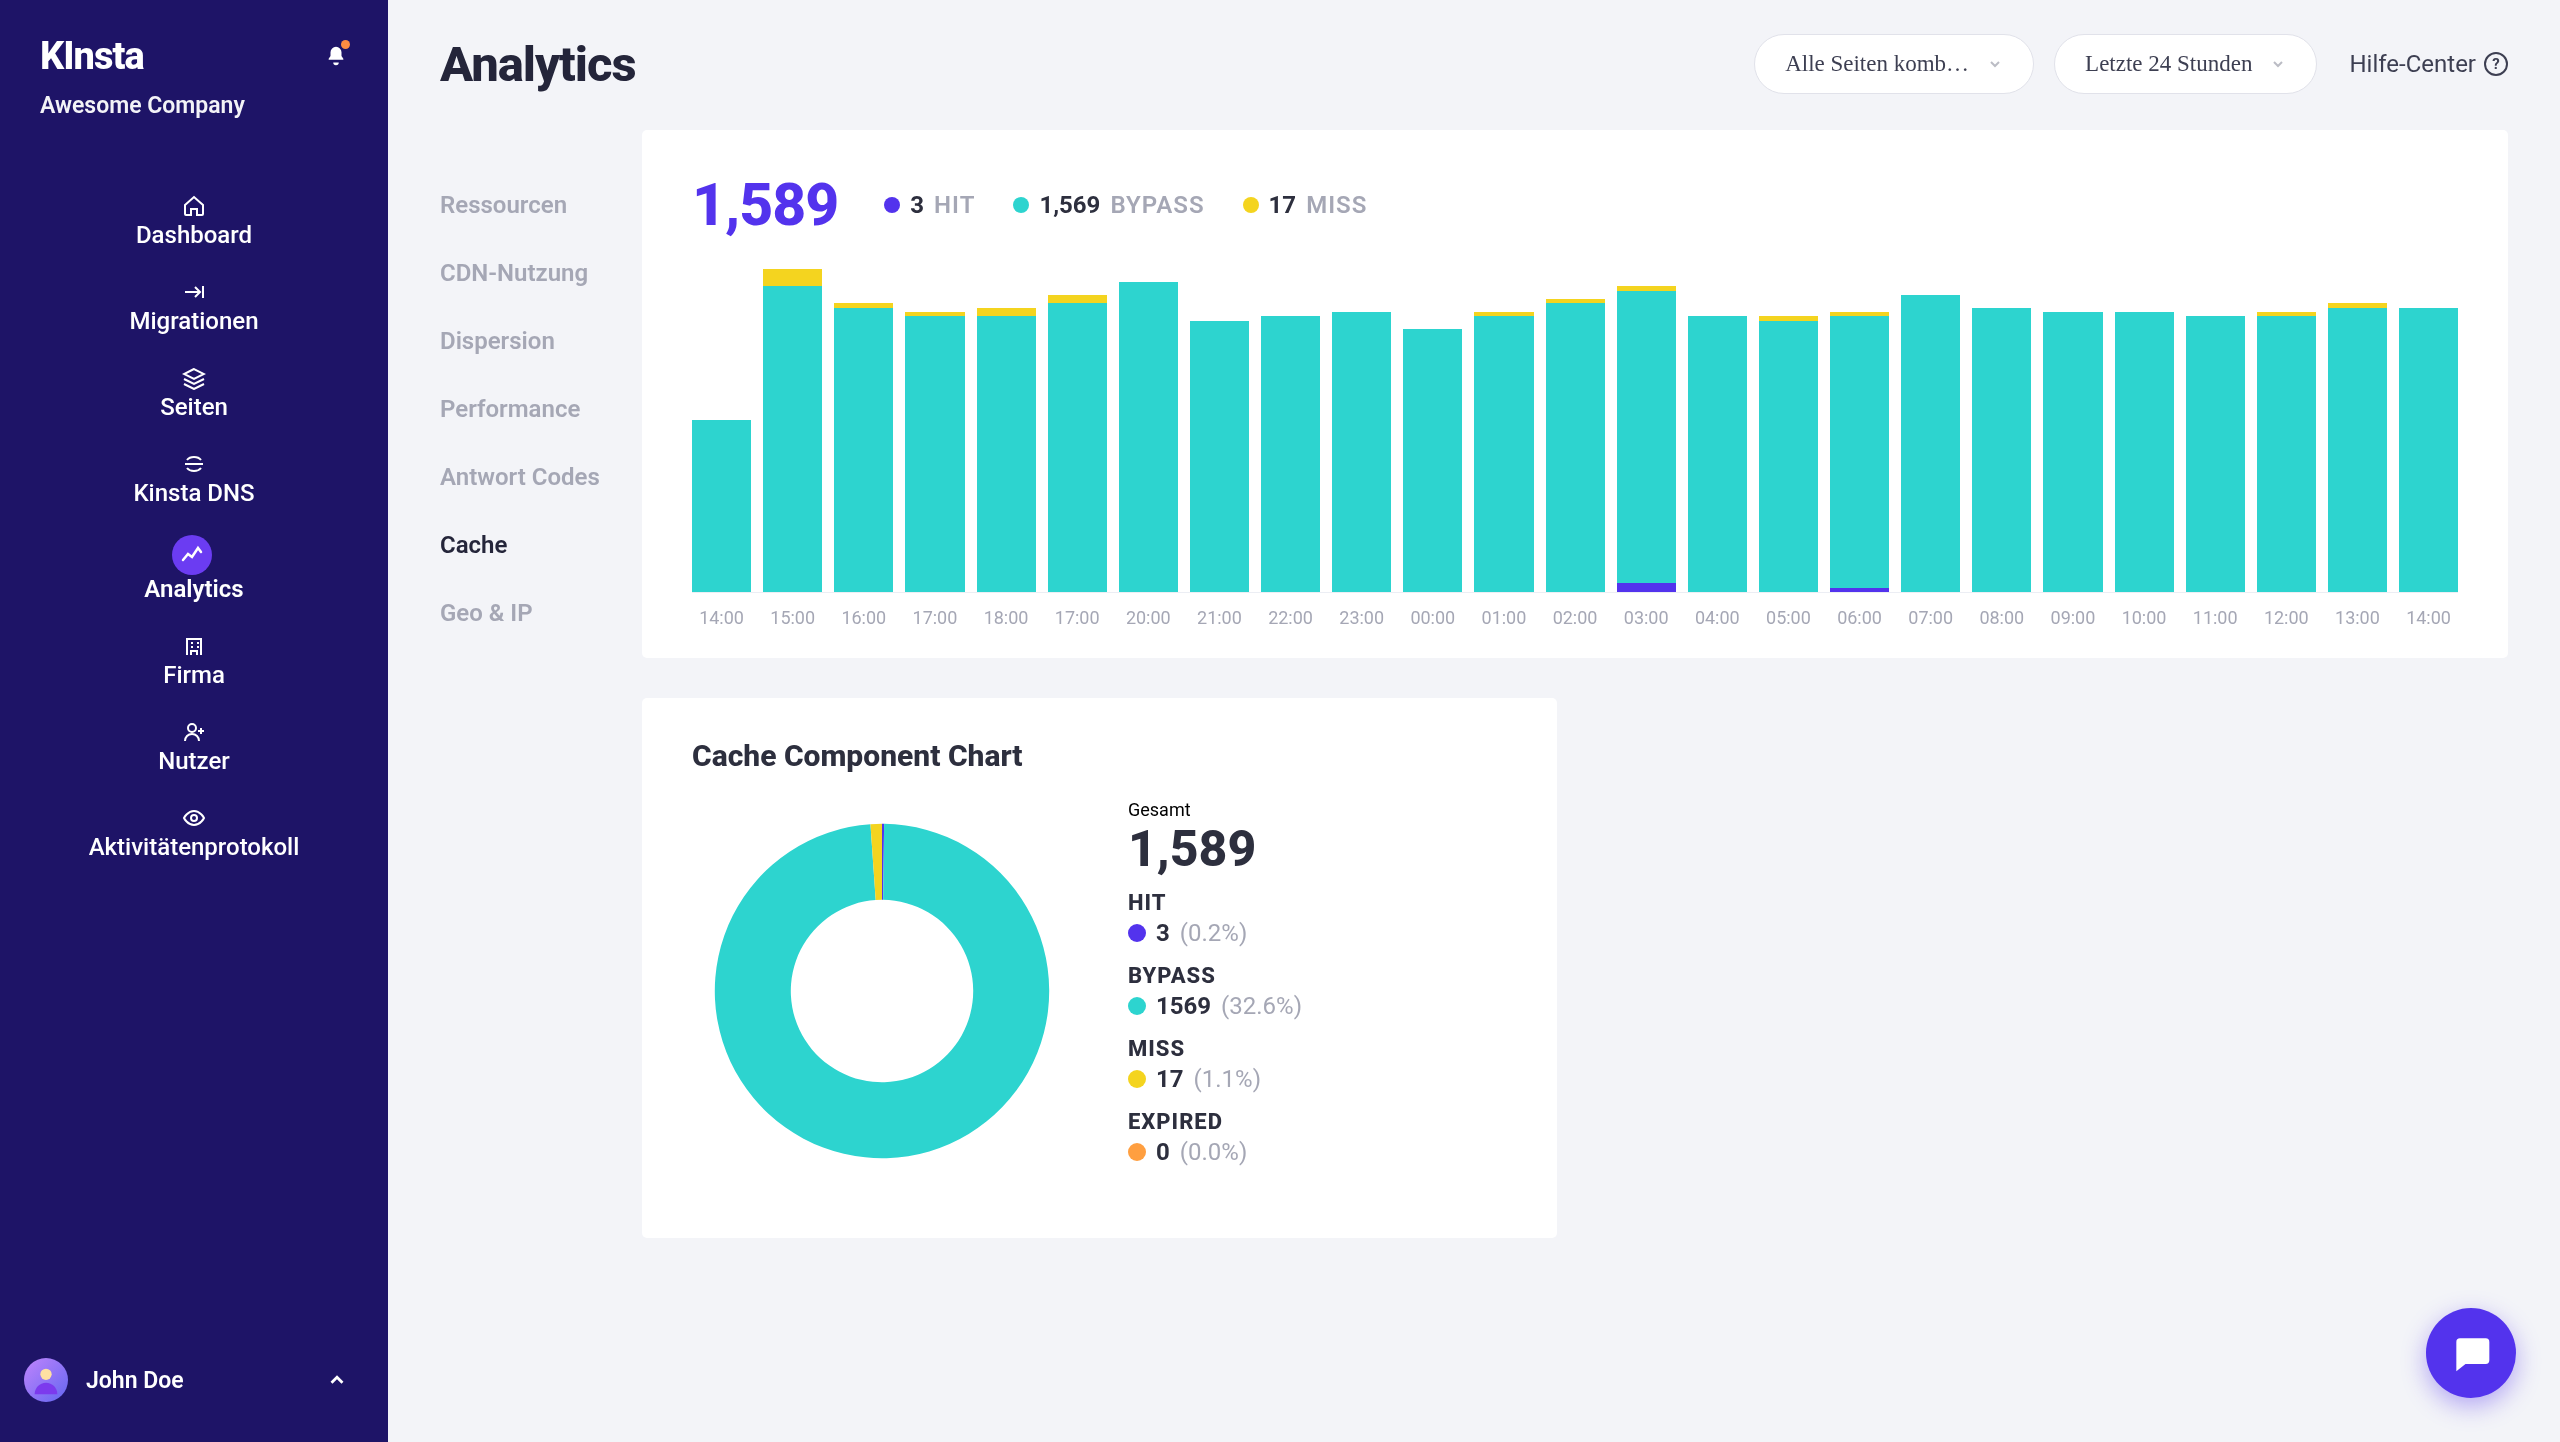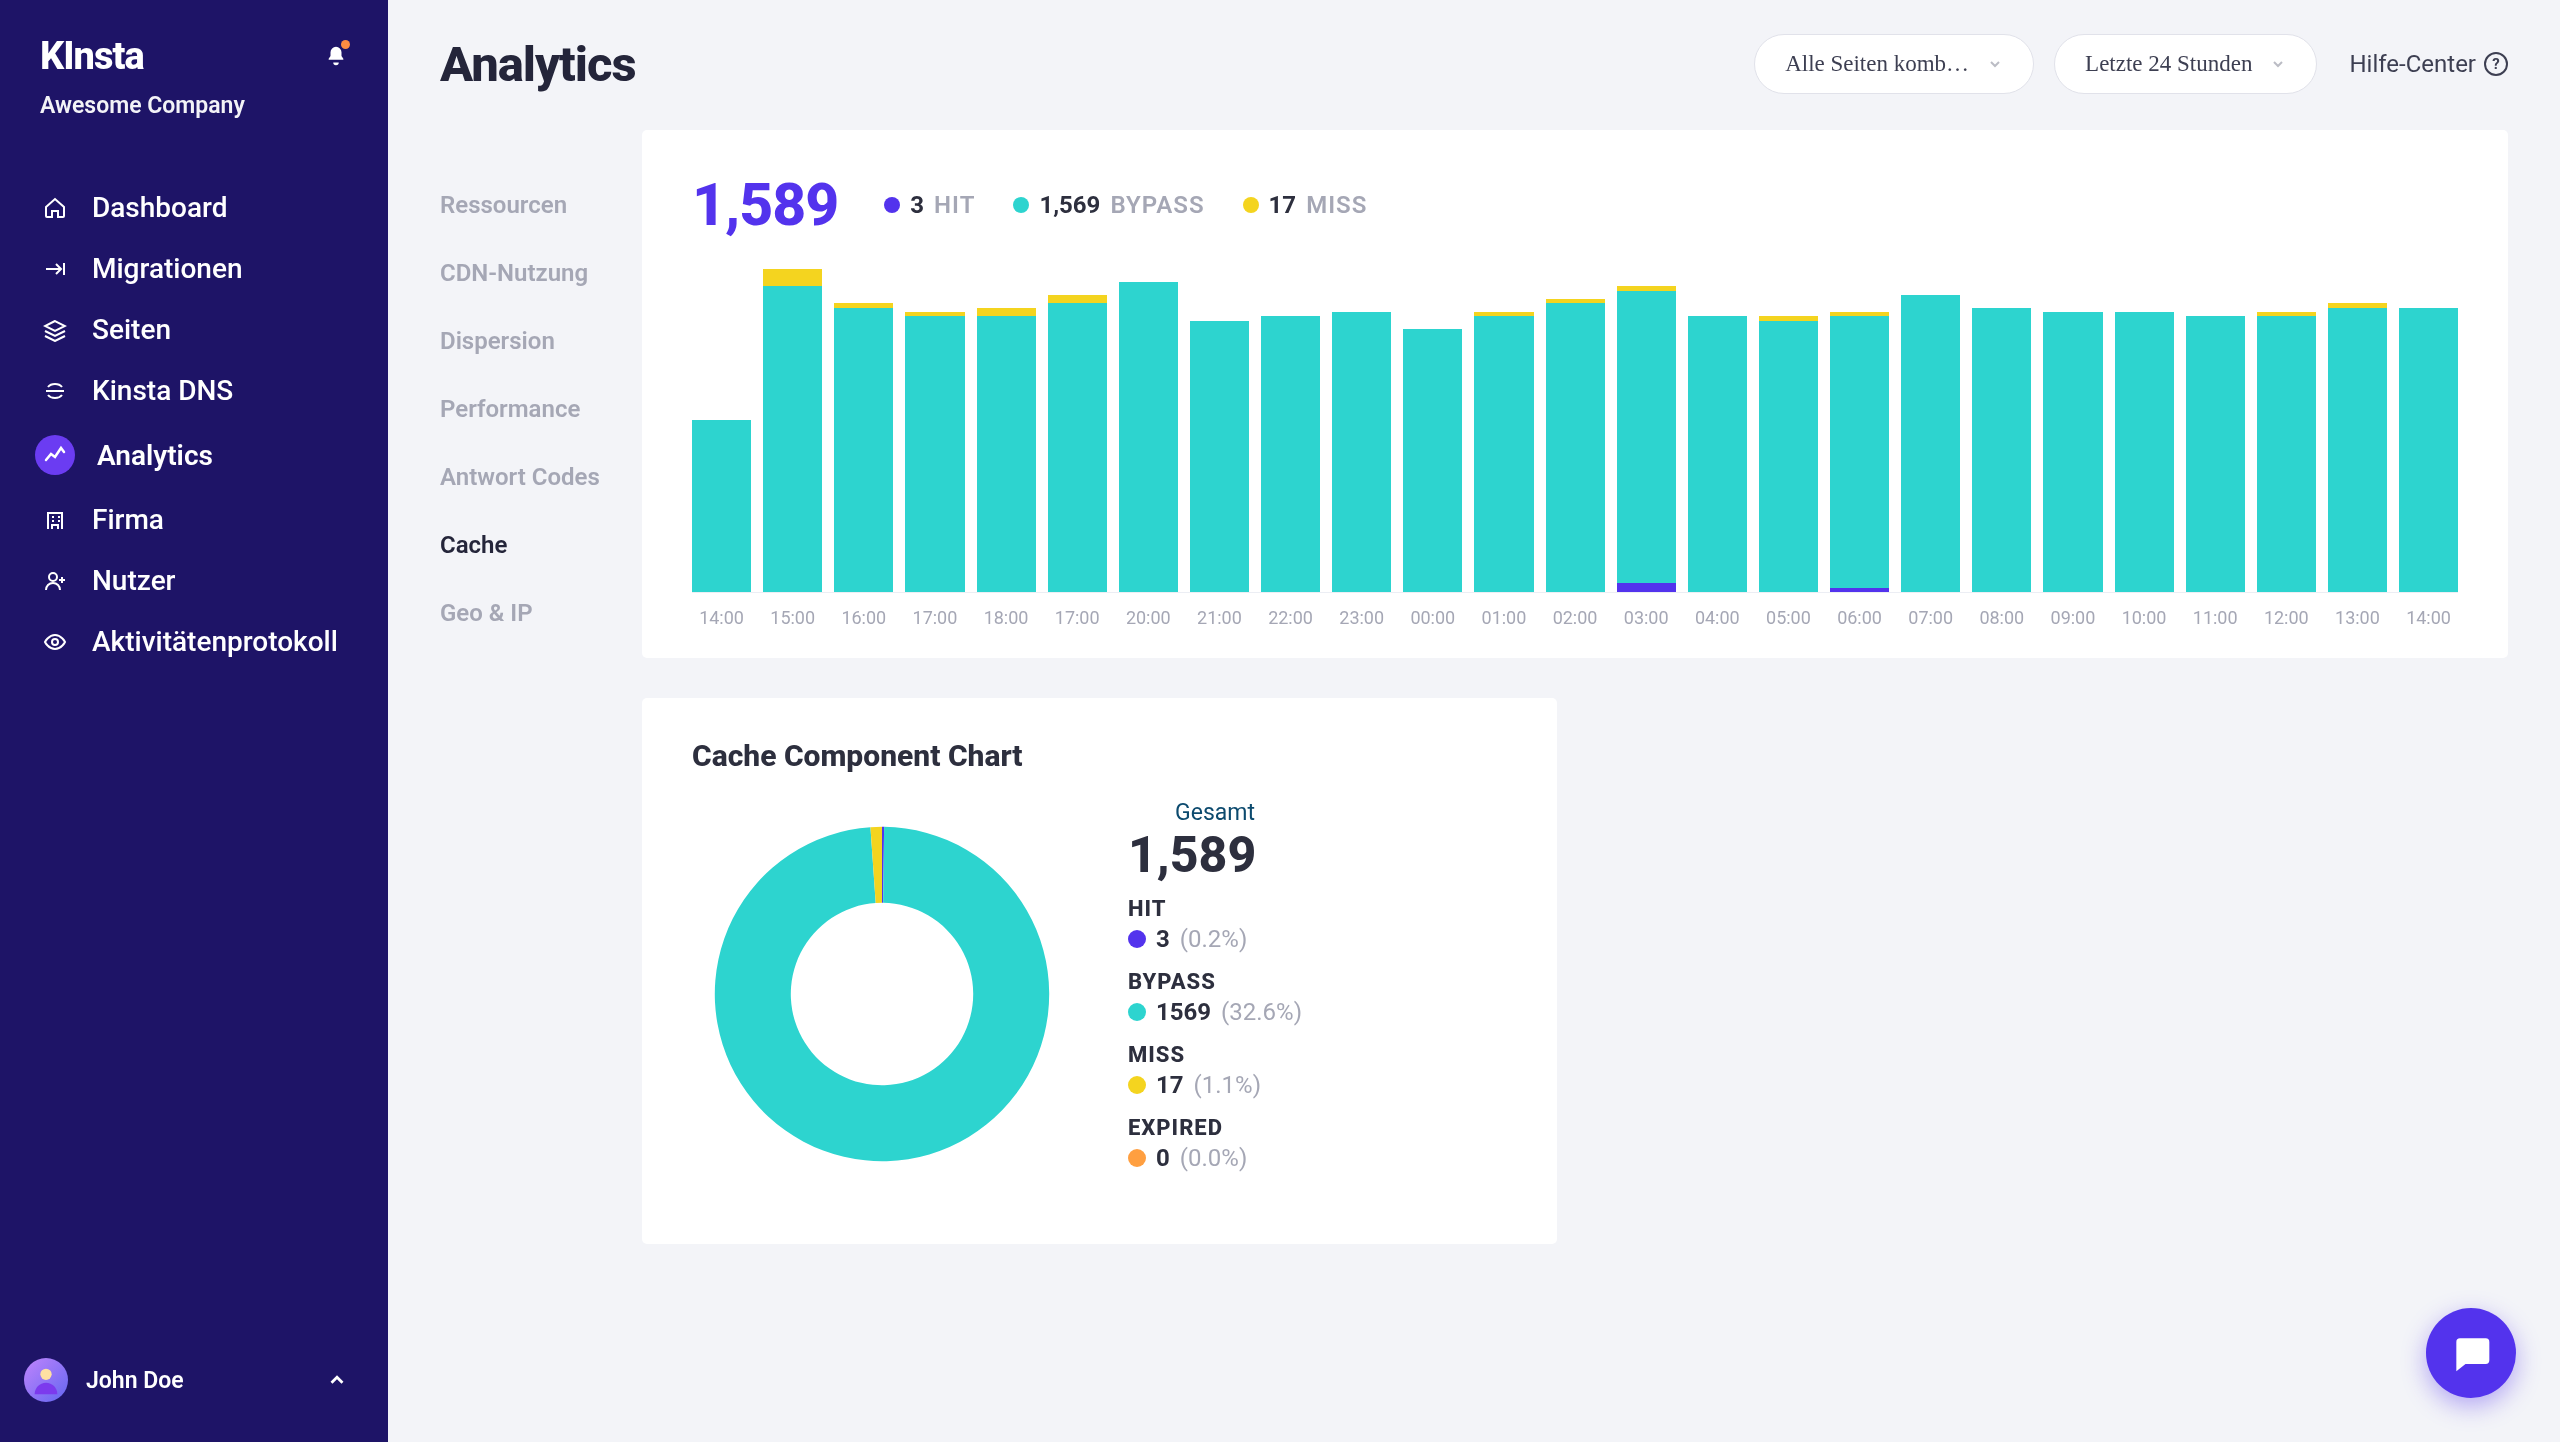--- a/index.html
+++ b/index.html
@@ -6,21 +6,21 @@
 body { font-family: -apple-system, BlinkMacSystemFont, "Segoe UI", Roboto, sans-serif; background: #f3f4f8; color: #2d2f3e; width: 2560px; height: 1442px; overflow: hidden; }
 
 
 .sidebar { position: fixed; left: 0; top: 0; width: 388px; height: 1442px; background: #1e1467; color: #fff; display: flex; flex-direction: column; }
 .brand-row { display: flex; align-items: center; justify-content: space-between; padding: 34px 38px 14px 40px; }
 .brand-logo { font-size: 38px; font-weight: 800; letter-spacing: -1px; }
 .company-name { padding: 0 40px 34px 40px; font-size: 23px; font-weight: 600; opacity: .95; }
 .bell { position: relative; width: 28px; height: 28px; display:flex; align-items:center; justify-content:center; }
 .bell-dot { position: absolute; top: -2px; right: 0; width: 9px; height: 9px; border-radius: 50%; background: #ff8c42; }
 .nav { list-style: none; padding: 24px 0 0 0; }
-.nav li { display: flex; align-items: center; gap: 22px; padding: 14px 40px; font-size: 28px; font-weight: 500; cursor: pointer; }
+.nav li { display: flex; align-items: center; padding: 14px 40px; font-size: 24px; font-weight: 500; cursor: pointer; flex-direction: column; }
 .nav li .nav-icon { width: 30px; height: 30px; display: inline-flex; align-items:center; justify-content:center; }
 .nav li.active .nav-icon-wrap { background: #6b3cf2; border-radius: 50%; width: 40px; height: 40px; display:flex; align-items:center; justify-content:center; margin-left: -5px; }
 .nav li.active { font-weight: 600; }
 .sidebar-footer { margin-top: auto; display:flex; align-items:center; gap: 18px; padding: 24px 40px 40px 24px; }
 .avatar { width: 44px; height: 44px; border-radius: 50%; background: linear-gradient(135deg,#c084fc,#6366f1); display:flex; align-items:center; justify-content:center; overflow:hidden; }
 .avatar svg { width: 34px; height: 34px; }
 .username { font-size: 23px; font-weight: 600; flex: 1; }
 .chev { width: 22px; height: 22px; }
 
 
@@ -58,21 +58,21 @@
 .seg { width:100%; }
 .x-labels { display:flex; gap:12px; margin-top: 14px; }
 .x-labels span { flex:1; text-align:center; font-size:18px; color:#a5a7b5; }
 
 
 .row2 { display:flex; gap: 44px; }
 .pie-card { flex: 0 0 915px; padding-bottom: 56px; }
 .pie-body { display:flex; gap: 56px; align-items:center; margin-top: 14px; }
 .donut-wrap { width: 380px; height: 380px; position:relative; }
 .pie-legend { }
-.pl-title { font-size: 23px; color:#0c4a6e;text-align:center; }
+.pl-title { font-size: 18px; color:#000000; }
 .pl-big { font-size: 50px; font-weight:800; margin-bottom: 12px; }
 .pl-grp { margin-bottom: 16px; }
 .pl-lab { font-size: 22px; font-weight:800; letter-spacing:1px; }
 .pl-row { display:flex; align-items:center; gap: 10px; font-size: 24px; margin-top: 4px; }
 .pl-row .dot { width: 18px; height: 18px; }
 .pl-val { font-weight:700; }
 .pl-pct { color:#a5a7b5; }
 
 .bypass-card { flex:1; padding: 40px 0 0 0; }
 .bypass-card .card-title { padding: 0 50px; }

